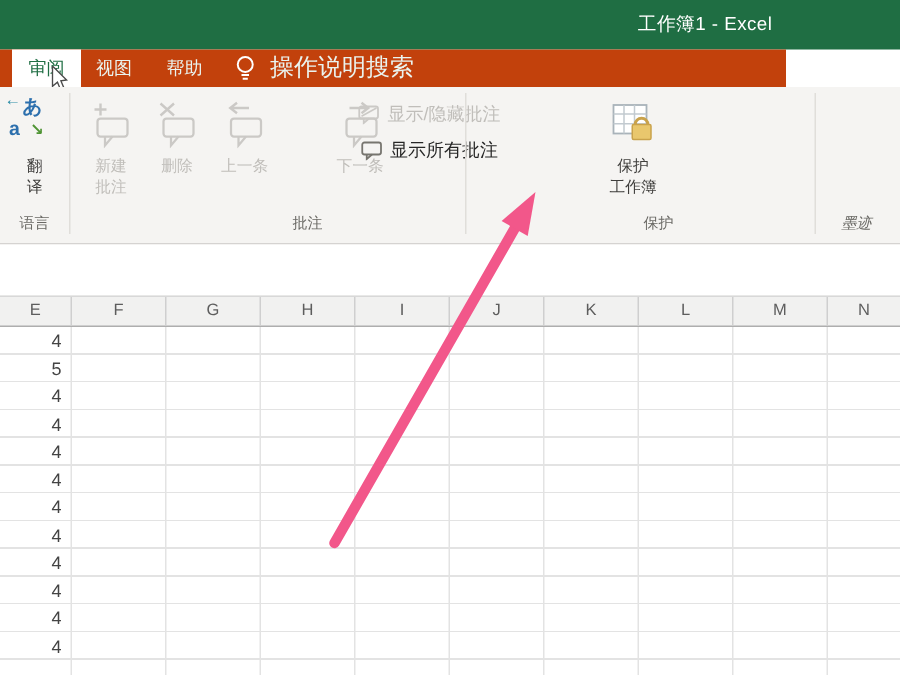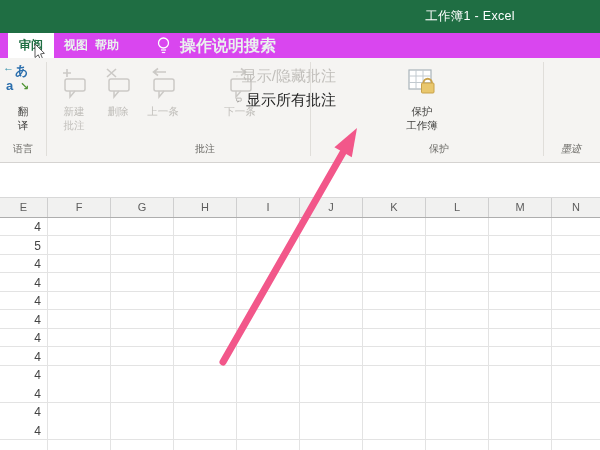--- a/index.html
+++ b/index.html
@@ -6,36 +6,36 @@
   html,body { width:600px; height:450px; overflow:hidden; }
   body { font-family:"Liberation Sans","DejaVu Sans",sans-serif; background:#fff; position:relative; }
   #app { position:absolute; left:0; top:0; width:600px; height:450px; }
 
   
   .titlebar { position:absolute; left:0; top:0; width:600px; height:33px; background:#1f6e43; }
   .title { position:absolute; left:400px; top:8px; width:140px; text-align:center;
            color:#ffffff; font-size:12.5px; letter-spacing:.3px; }
 
   
-  .tabbar { position:absolute; left:0; top:33px; width:600px; height:25px; background:#d946ef;font-weight:bold; }
+  .tabbar { position:absolute; left:0; top:33px; width:524px; height:25px; background:#c2410c; }
   .tab { position:absolute; top:0; height:25px; line-height:25px; text-align:center;
          color:#eaf3ee; font-size:12px; cursor:default; }
   .tab.selected { background:#ffffff; color:#1f6e43; }
   .tellme { position:absolute; top:0; height:25px; line-height:25px; color:#eaf3ee; font-size:16px; }
 
   
   .ribbon { position:absolute; left:0; top:58px; width:600px; height:105px;
             background:#f5f4f2; border-bottom:1px solid #d5d3d1; }
   .vsep { position:absolute; top:4px; width:1px; height:94px; background:#e0deda; }
   .bigbtn { position:absolute; top:4px; text-align:center; }
   .bigbtn .icon { height:42px; display:flex; align-items:center; justify-content:center; }
   .btxt { font-size:10.5px; line-height:14px; color:#3f3e3c; white-space:nowrap; }
   .disabled .btxt { color:#c0beba; }
   .smallbtn { position:absolute; left:236px; width:100px; height:20px; display:flex;
-              align-items:center; gap:4px; font-size:15px; color:#262626; white-space:nowrap;justify-content:center; }
+              align-items:center; gap:4px; font-size:12px; color:#262626; white-space:nowrap;justify-content:center; }
   .smallbtn.disabled { color:#c0beba; }
   .grouplabel { position:absolute; top:84px; text-align:center; font-size:10px; color:#6a6965; }
   .caret { font-size:8px; color:#3f3e3c; }
 
   
   .gapstrip { position:absolute; left:0; top:163px; width:600px; height:34px; background:#ffffff; }
   .colheaders { position:absolute; left:0; top:197px; width:600px; height:21px; display:flex;
                 background:#f1f1f0; border-top:1px solid #d8d8d8; border-bottom:1px solid #aeaeae; }
   .colheaders .ch { height:100%; border-right:1px solid #cfcfcf; text-align:center;
                     font-size:11px; line-height:19px; color:#5d5d5d; }
@@ -53,21 +53,21 @@
 
 <div id="app">
 
   <div class="titlebar">
     <div class="title">工作簿1 - Excel</div>
   </div>
 
   <div class="tabbar">
     <div class="tab selected" style="left:8px;width:46px;">审阅</div>
     <div class="tab" style="left:58px;width:36px;">视图</div>
-    <div class="tab" style="left:88px;width:38px;">帮助</div>
+    <div class="tab" style="left:104px;width:38px;">帮助</div>
     <svg style="position:absolute;left:156px;top:3px;" width="15" height="20" viewBox="0 0 15 20">
       <circle cx="7.5" cy="7" r="5" fill="none" stroke="#ffffff" stroke-width="1.3"></circle>
       <line x1="5" y1="14" x2="10" y2="14" stroke="#ffffff" stroke-width="1.2"></line>
       <line x1="5.8" y1="16.5" x2="9.2" y2="16.5" stroke="#ffffff" stroke-width="1.2"></line>
     </svg>
     <div class="tellme" style="left:180px;">操作说明搜索</div>
 
     <svg style="position:absolute;left:34px;top:11px;" width="13" height="17" viewBox="0 0 13 17">
       <path d="M1 0 L1 13.5 L4.3 10.8 L6.3 15.6 L8.6 14.6 L6.6 9.9 L10.4 9.3 Z" fill="#ffffff" stroke="#4a4a4a" stroke-width="0.9"></path>
     </svg>

